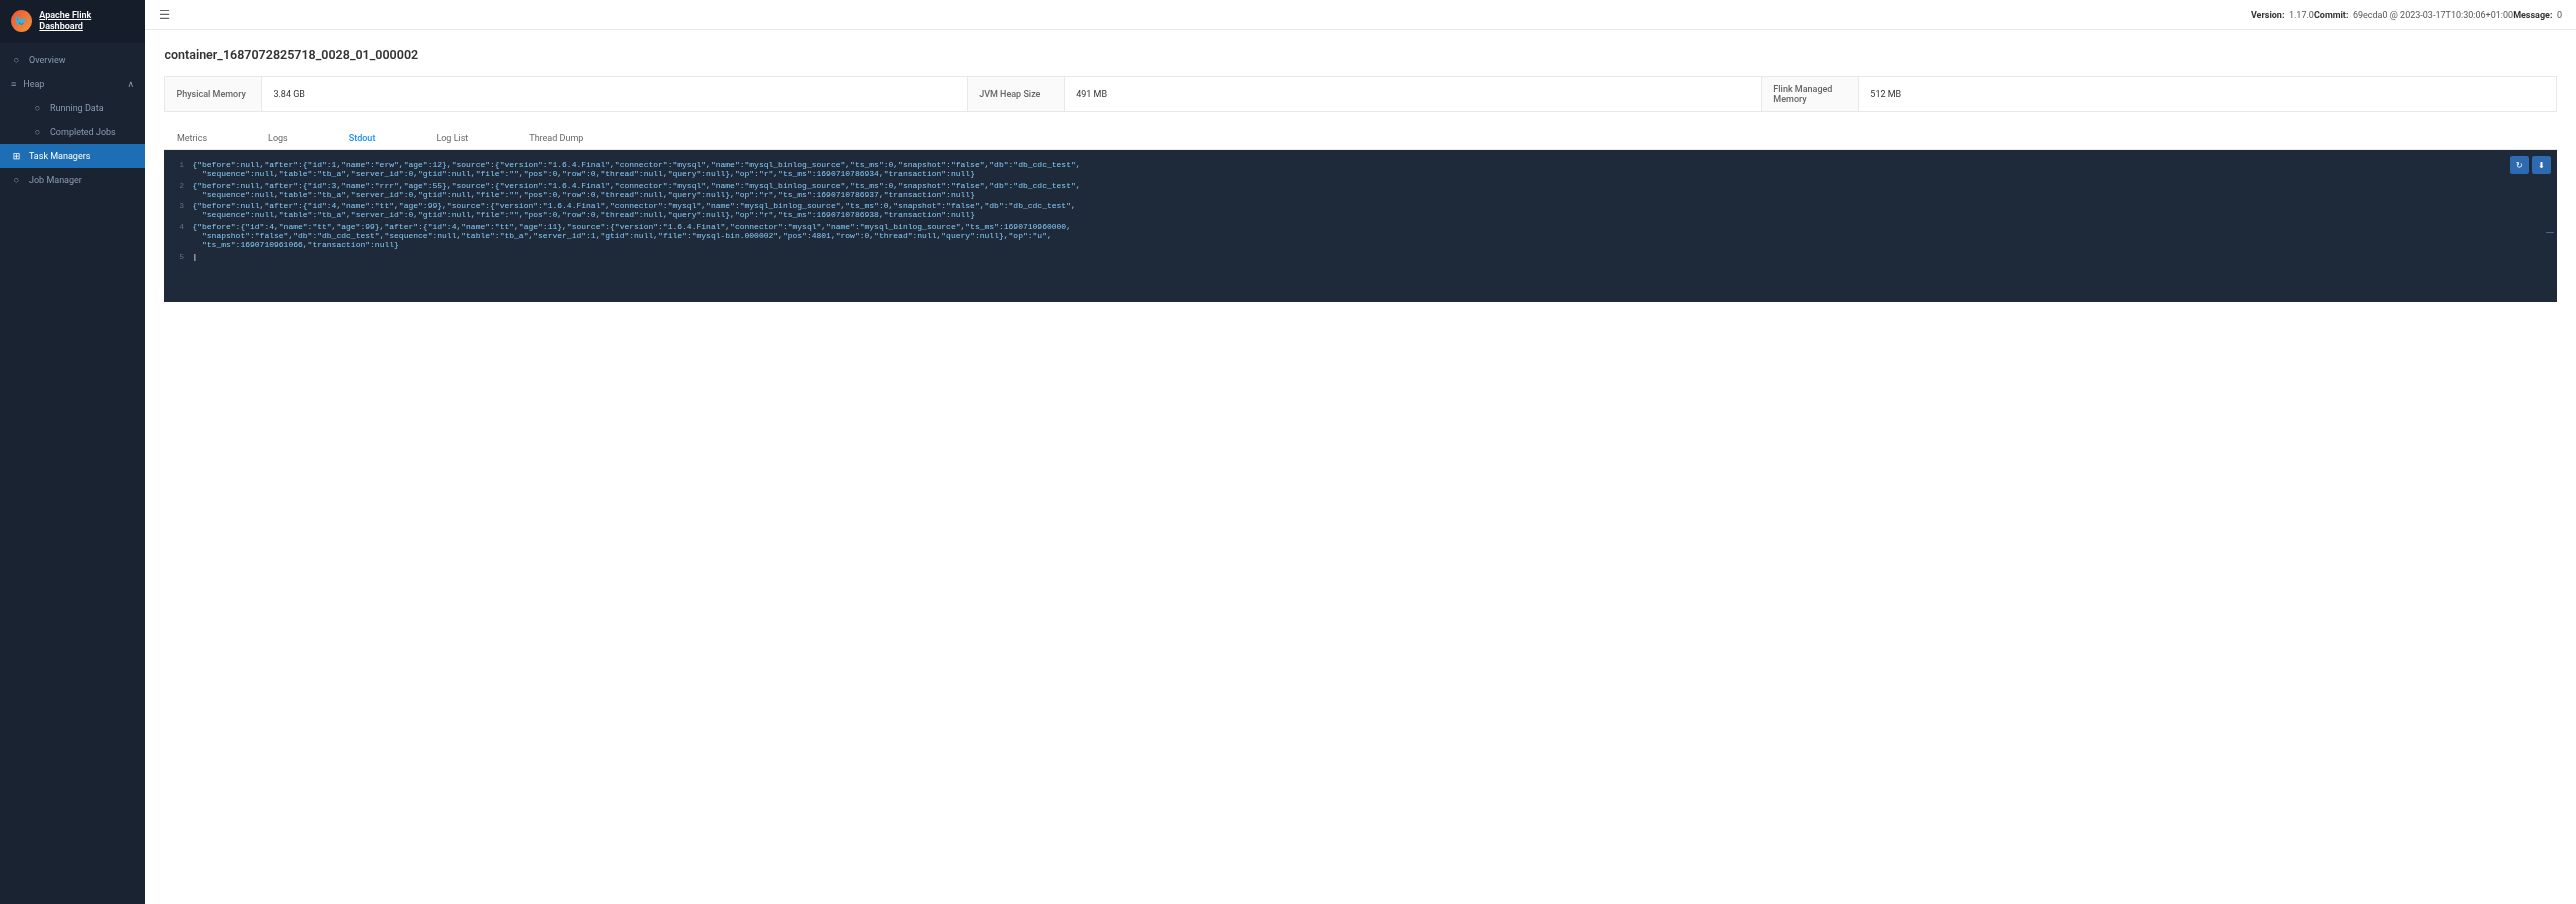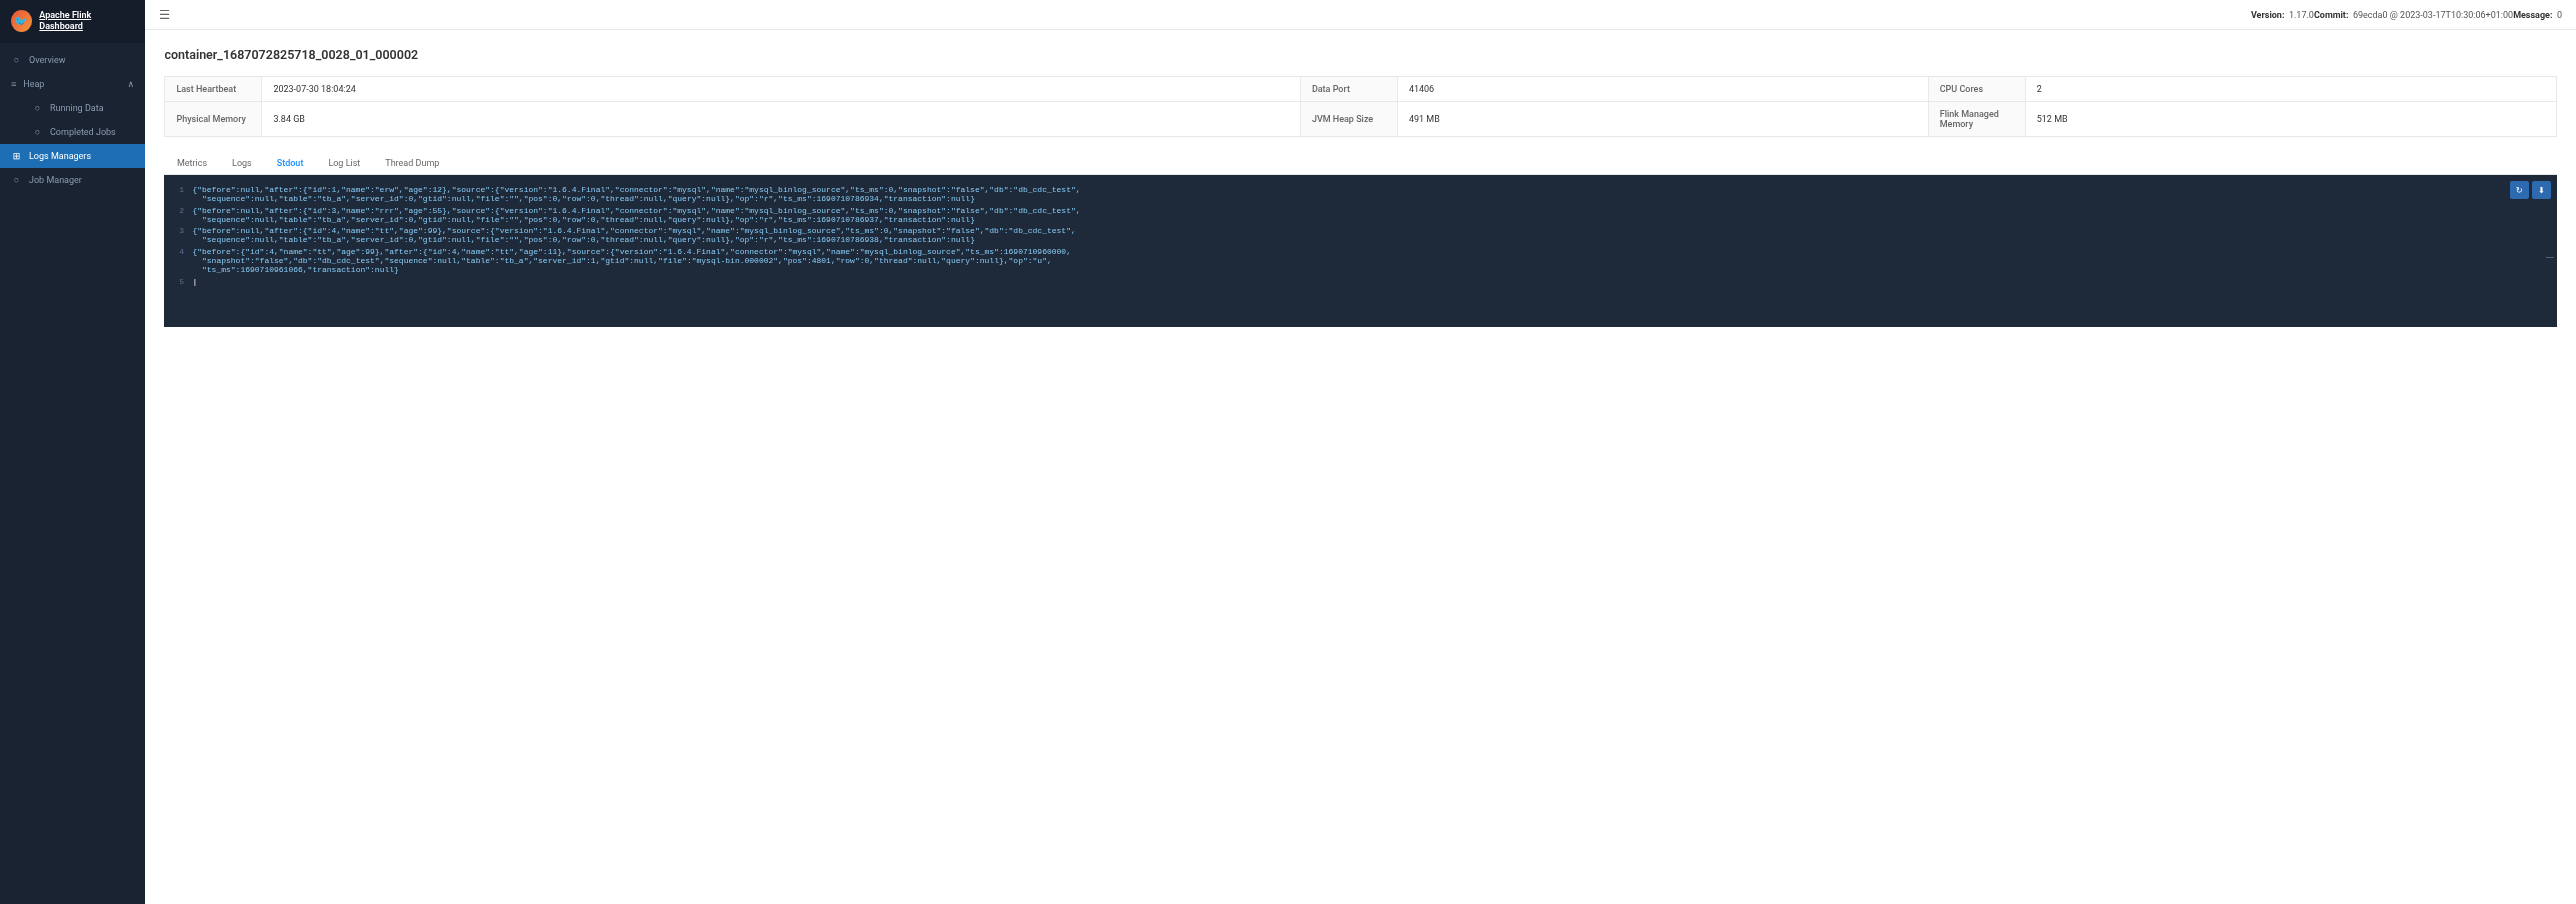--- a/index.html
+++ b/index.html
@@ -109,20 +109,21 @@
     }
     .info-table td:nth-child(odd) { color: #666; background: #fafafa; font-weight: 500; width: 97px; }
     .info-table td:nth-child(even) { color: #333; }
 
     
     .tabs {
       display: flex;
       align-items: center;
       border-bottom: 1.4px solid #e8e8e8;
       margin-bottom: 0;
+      gap: 36px;
     }
     .tab {
       padding: 7px 12.5px;
       cursor: pointer;
       font-size: 9px;
       color: #666;
       border-bottom: 1.4px solid transparent;
       margin-bottom: -1.4px;
     }
     .tab.active { color: #1890ff; border-bottom: 1.4px solid #1890ff; font-weight: 500; text-align: center; }
@@ -224,21 +225,21 @@
         <span class="nav-icon">○</span>
         <span>Running Data</span>
       </div>
       <div class="nav-item">
         <span class="nav-icon">○</span>
         <span>Completed Jobs</span>
       </div>
     </div>
     <div class="nav-item active">
       <span class="nav-icon">⊞</span>
-      <span>Logs Managers</span>
+      <span>Task Managers</span>
     </div>
     <div class="nav-item">
       <span class="nav-icon">○</span>
       <span>Job Manager</span>
     </div>
   </nav>
 </div>
 
 <div class="main">
   <div class="topbar">
@@ -260,28 +261,20 @@
       </span>
     </div>
   </div>
 
   <div class="content">
     <div class="container-title">container_1687072825718_0028_01_000002</div>
 
     <table class="info-table">
       <tbody>
         <tr>
-          <td>Last Heartbeat</td>
-          <td>2023-07-30 18:04:24</td>
-          <td>Data Port</td>
-          <td>41406</td>
-          <td>CPU Cores</td>
-          <td>2</td>
-        </tr>
-        <tr>
           <td>Physical Memory</td>
           <td>3.84 GB</td>
           <td>JVM Heap Size</td>
           <td>491 MB</td>
           <td>Flink Managed Memory</td>
           <td>512 MB</td>
         </tr>
       </tbody>
     </table>
 

